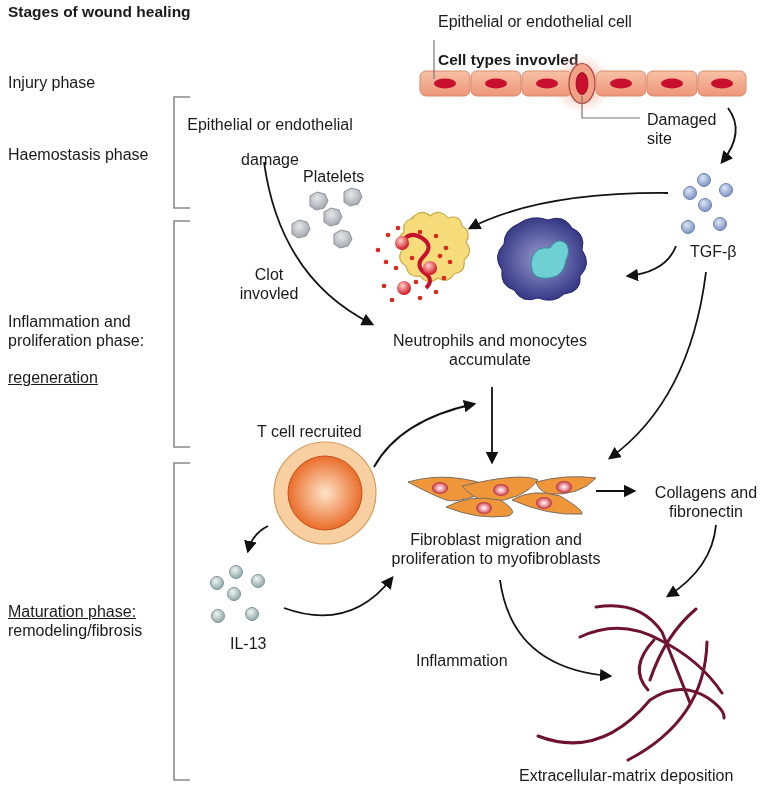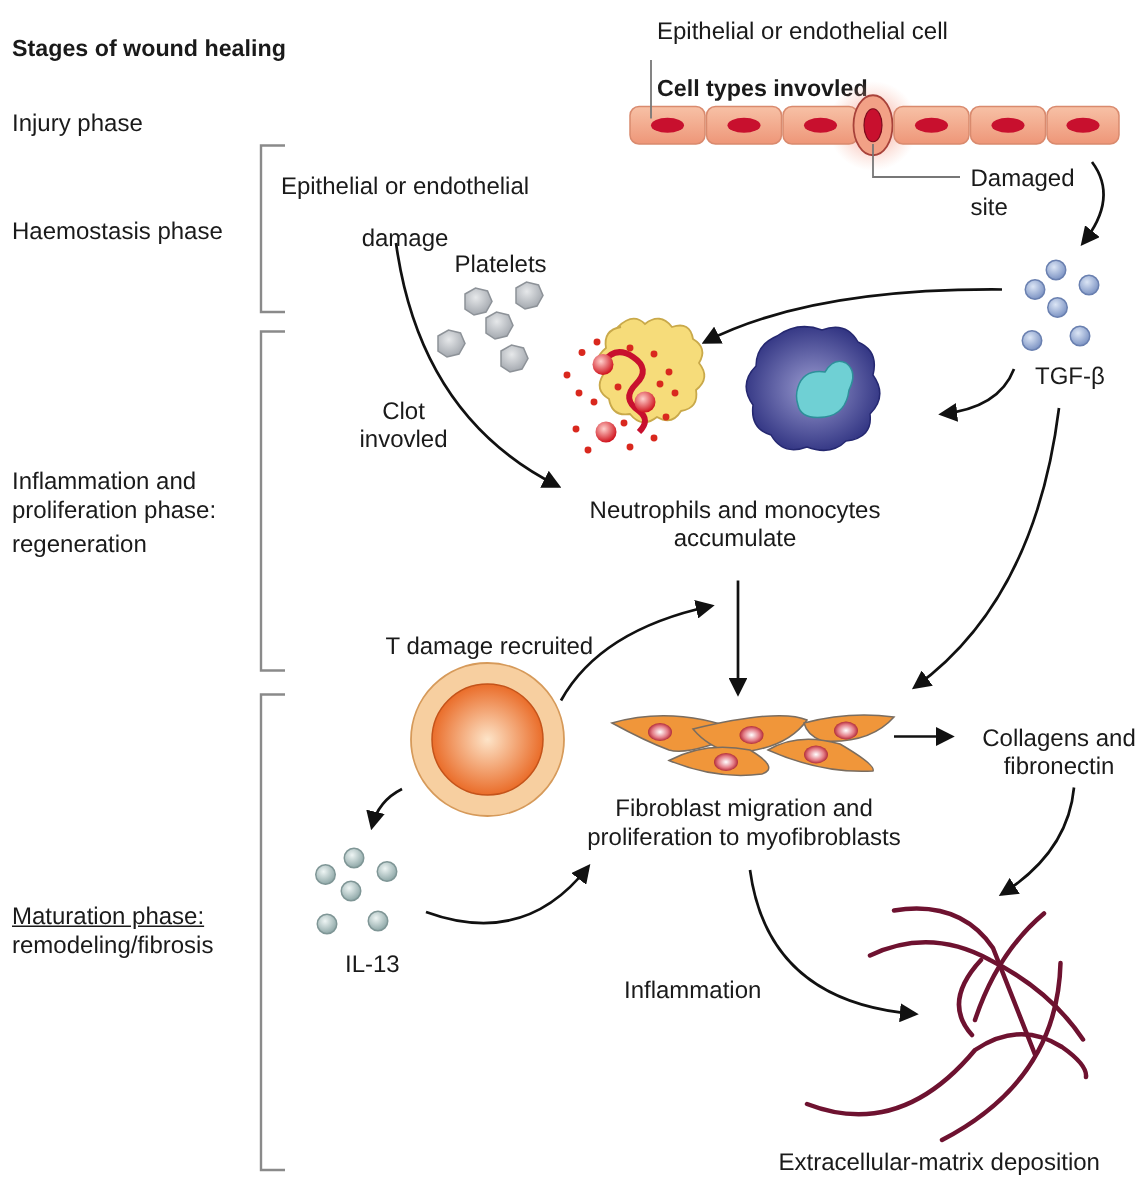--- a/index.html
+++ b/index.html
@@ -6,29 +6,29 @@
   body { width: 765px; height: 798px; position: relative; overflow: hidden;
          font-family: "Liberation Sans", sans-serif; color: #1a1a1a; }
   .txt { position: absolute; font-size: 16px; line-height: 19px; white-space: nowrap; }
   .hdr { font-weight: bold; font-size: 15.5px; }
   .ctr { text-align: center; transform: translateX(-50%); }
   svg.canvas { position: absolute; left: 0; top: 0; }
 </style>
 </head>
 <body>
 
-<div class="txt hdr" style="left:8px; top:2px;margin-top:21px;">Stages of wound healing</div>
+<div class="txt hdr" style="left:8px; top:2px;">Stages of wound healing</div>
 <div class="txt hdr" style="left:438px; top:2px;margin-top:48px;">Cell types invovled</div>
 
 <div class="txt" style="left:8px; top:73px;">Injury phase</div>
 <div class="txt" style="left:8px; top:145px;">Haemostasis phase</div>
 <div>
   <div class="txt" style="left:8px; top:312px;">Inflammation and</div>
   <div class="txt" style="left:8px; top:331px;">proliferation phase:</div>
-  <div class="txt" style="left:8px; top:354px;">regeneration</div>
+  <div class="txt" style="left:8px; top:368px;text-decoration:underline;">regeneration</div>
 </div>
 <div>
   <div class="txt" style="left:8px; top:602px;text-decoration:underline;">Maturation phase:</div>
   <div class="txt" style="left:8px; top:621px;">remodeling/fibrosis</div>
 </div>
 
 <svg class="canvas" width="765" height="798" viewBox="0 0 765 798">
   <defs>
     <marker id="ah" viewBox="0 0 10 10" refX="8" refY="5" markerWidth="7" markerHeight="7" orient="auto-start-reverse">
       <path d="M0,0 L10,5 L0,10 z" fill="#111"></path>
@@ -238,21 +238,21 @@
 <div class="txt" style="left:303px; top:167px;">Platelets</div>
 
 <div class="txt ctr" style="left:269px; top:265px;">Clot</div>
 <div class="txt ctr" style="left:269px; top:284px;">invovled</div>
 
 <div class="txt" style="left:690px; top:242px;">TGF-β</div>
 
 <div class="txt ctr" style="left:490px; top:331px;">Neutrophils and monocytes</div>
 <div class="txt ctr" style="left:490px; top:350px;">accumulate</div>
 
-<div class="txt" style="left:257px; top:422px;">T damage recruited</div>
+<div class="txt" style="left:257px; top:422px;">T cell recruited</div>
 
 <div class="txt ctr" style="left:496px; top:530px;">Fibroblast migration and</div>
 <div class="txt ctr" style="left:496px; top:549px;">proliferation to myofibroblasts</div>
 
 <div class="txt ctr" style="left:706px; top:483px;">Collagens and</div>
 <div class="txt ctr" style="left:706px; top:502px;">fibronectin</div>
 
 <div class="txt" style="left:220px; top:634px;margin-left:10px;">IL-13</div>
 <div class="txt" style="left:416px; top:651px;">Inflammation</div>
 <div class="txt" style="left:519px; top:766px;">Extracellular-matrix deposition</div>

